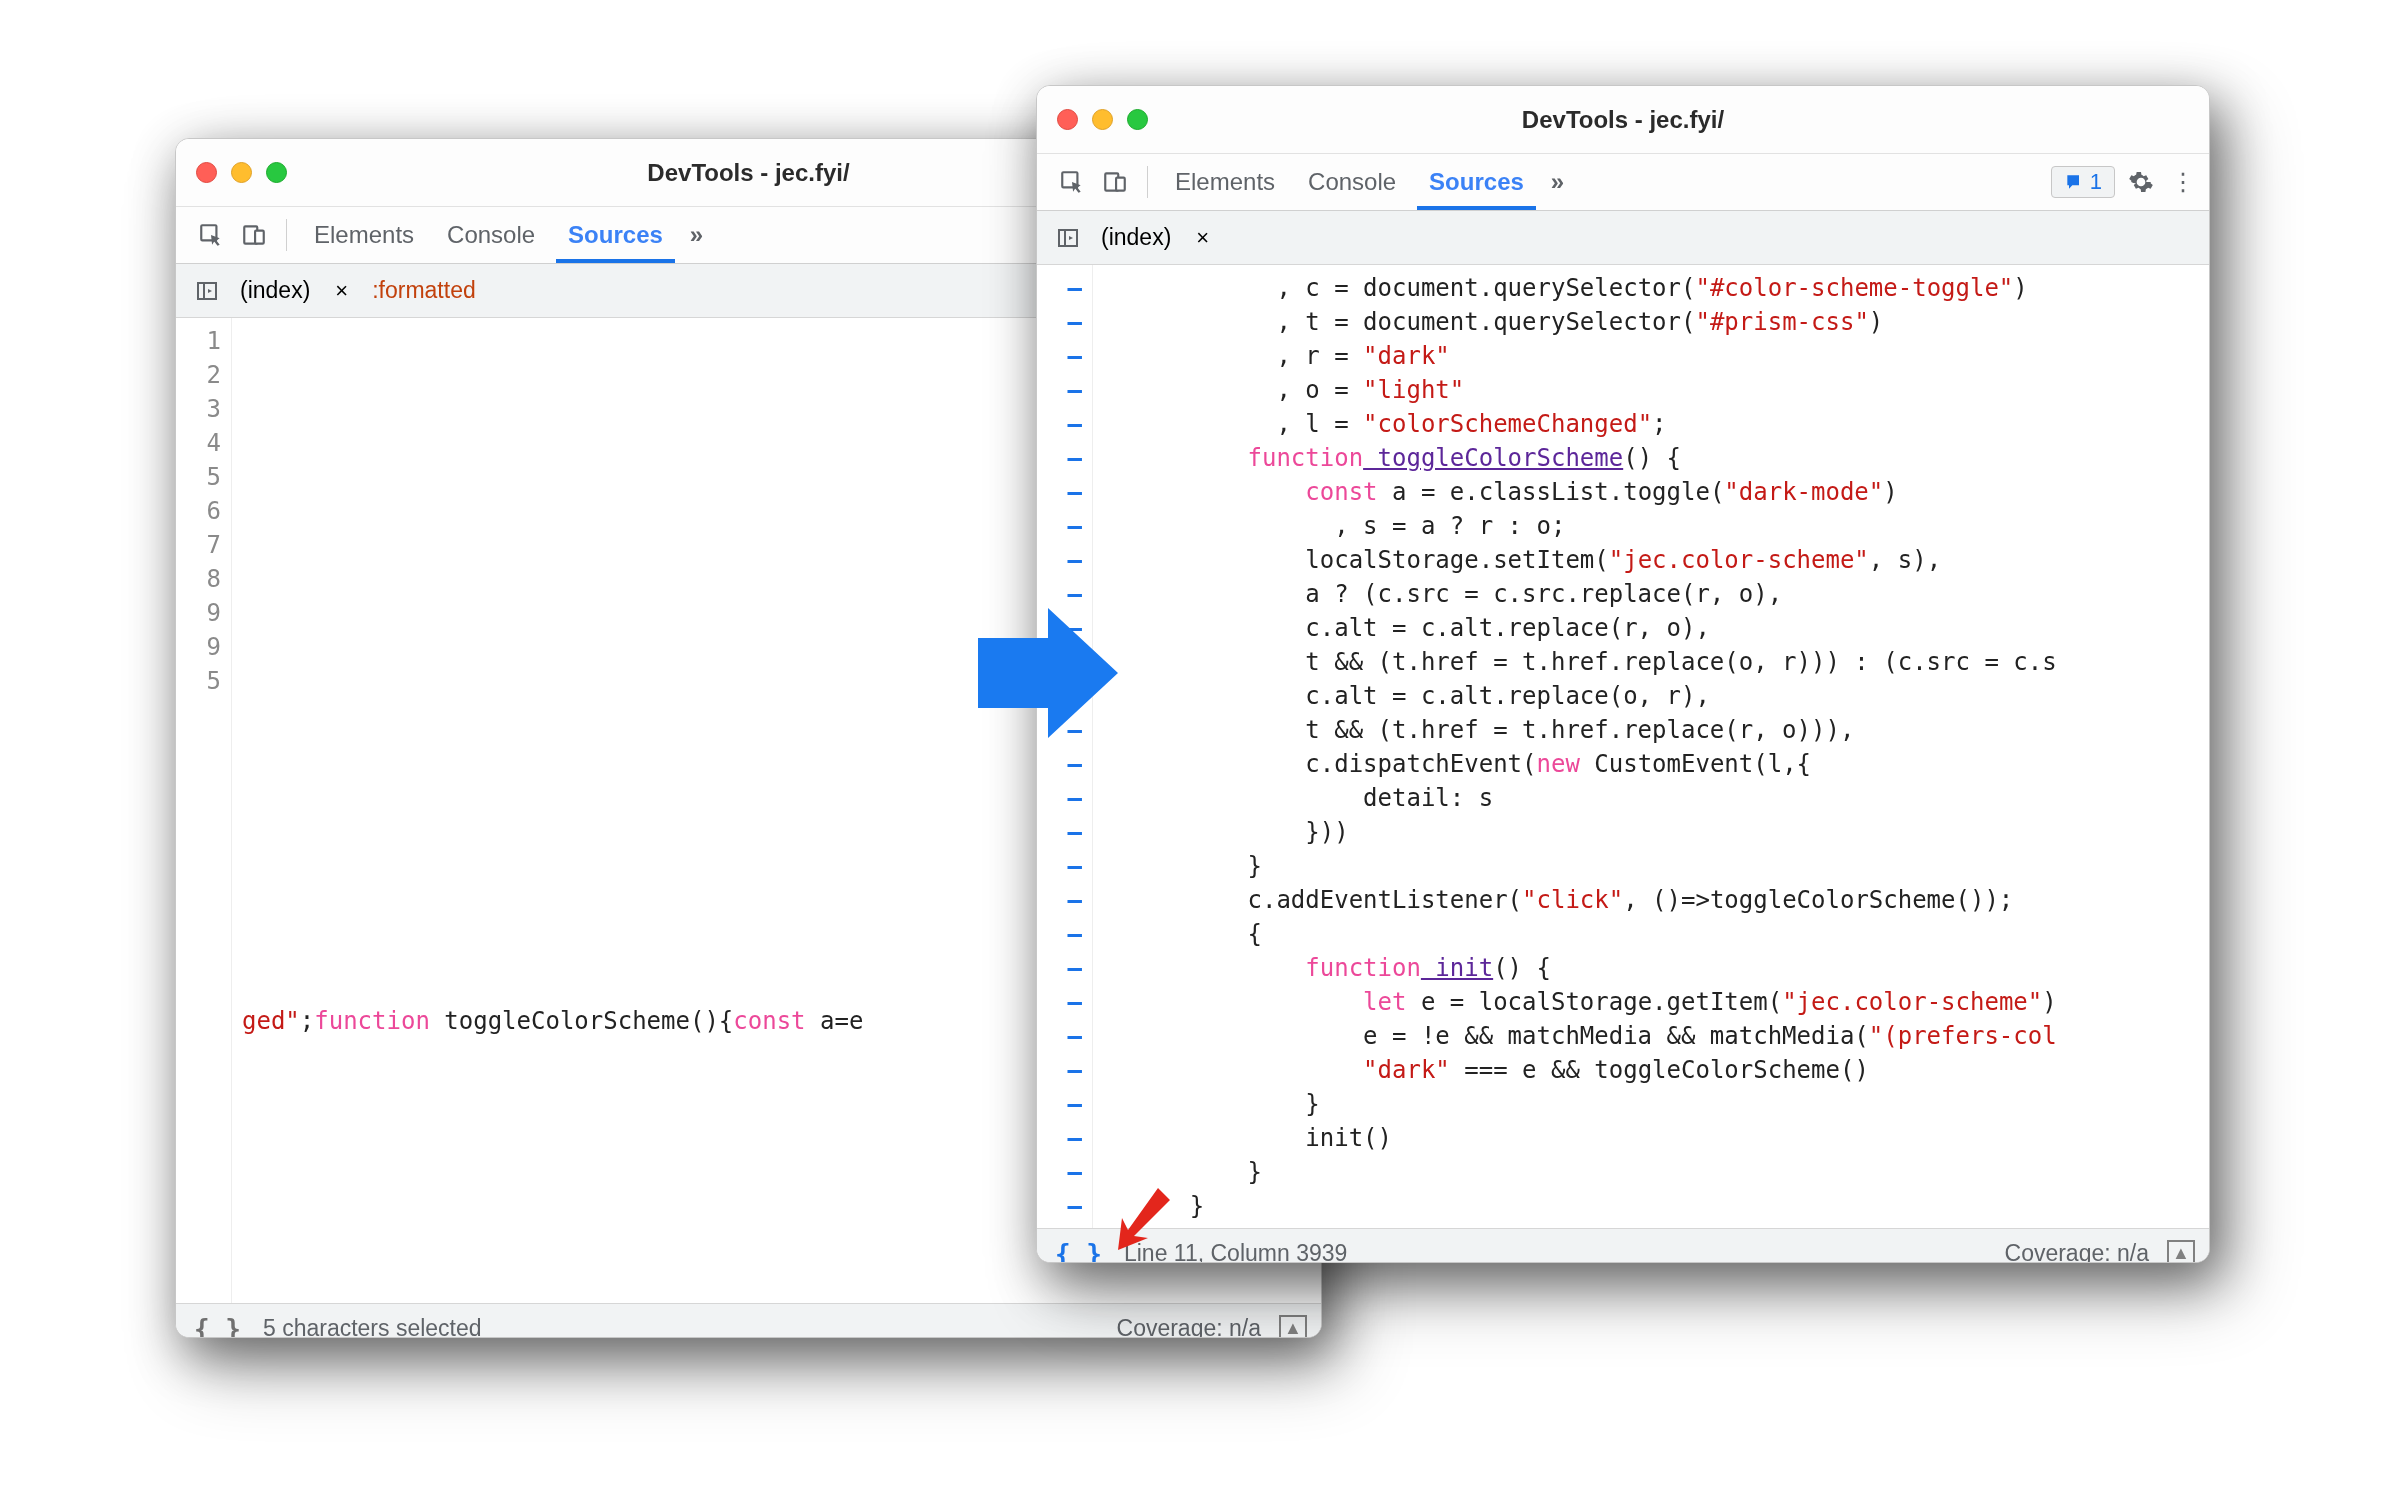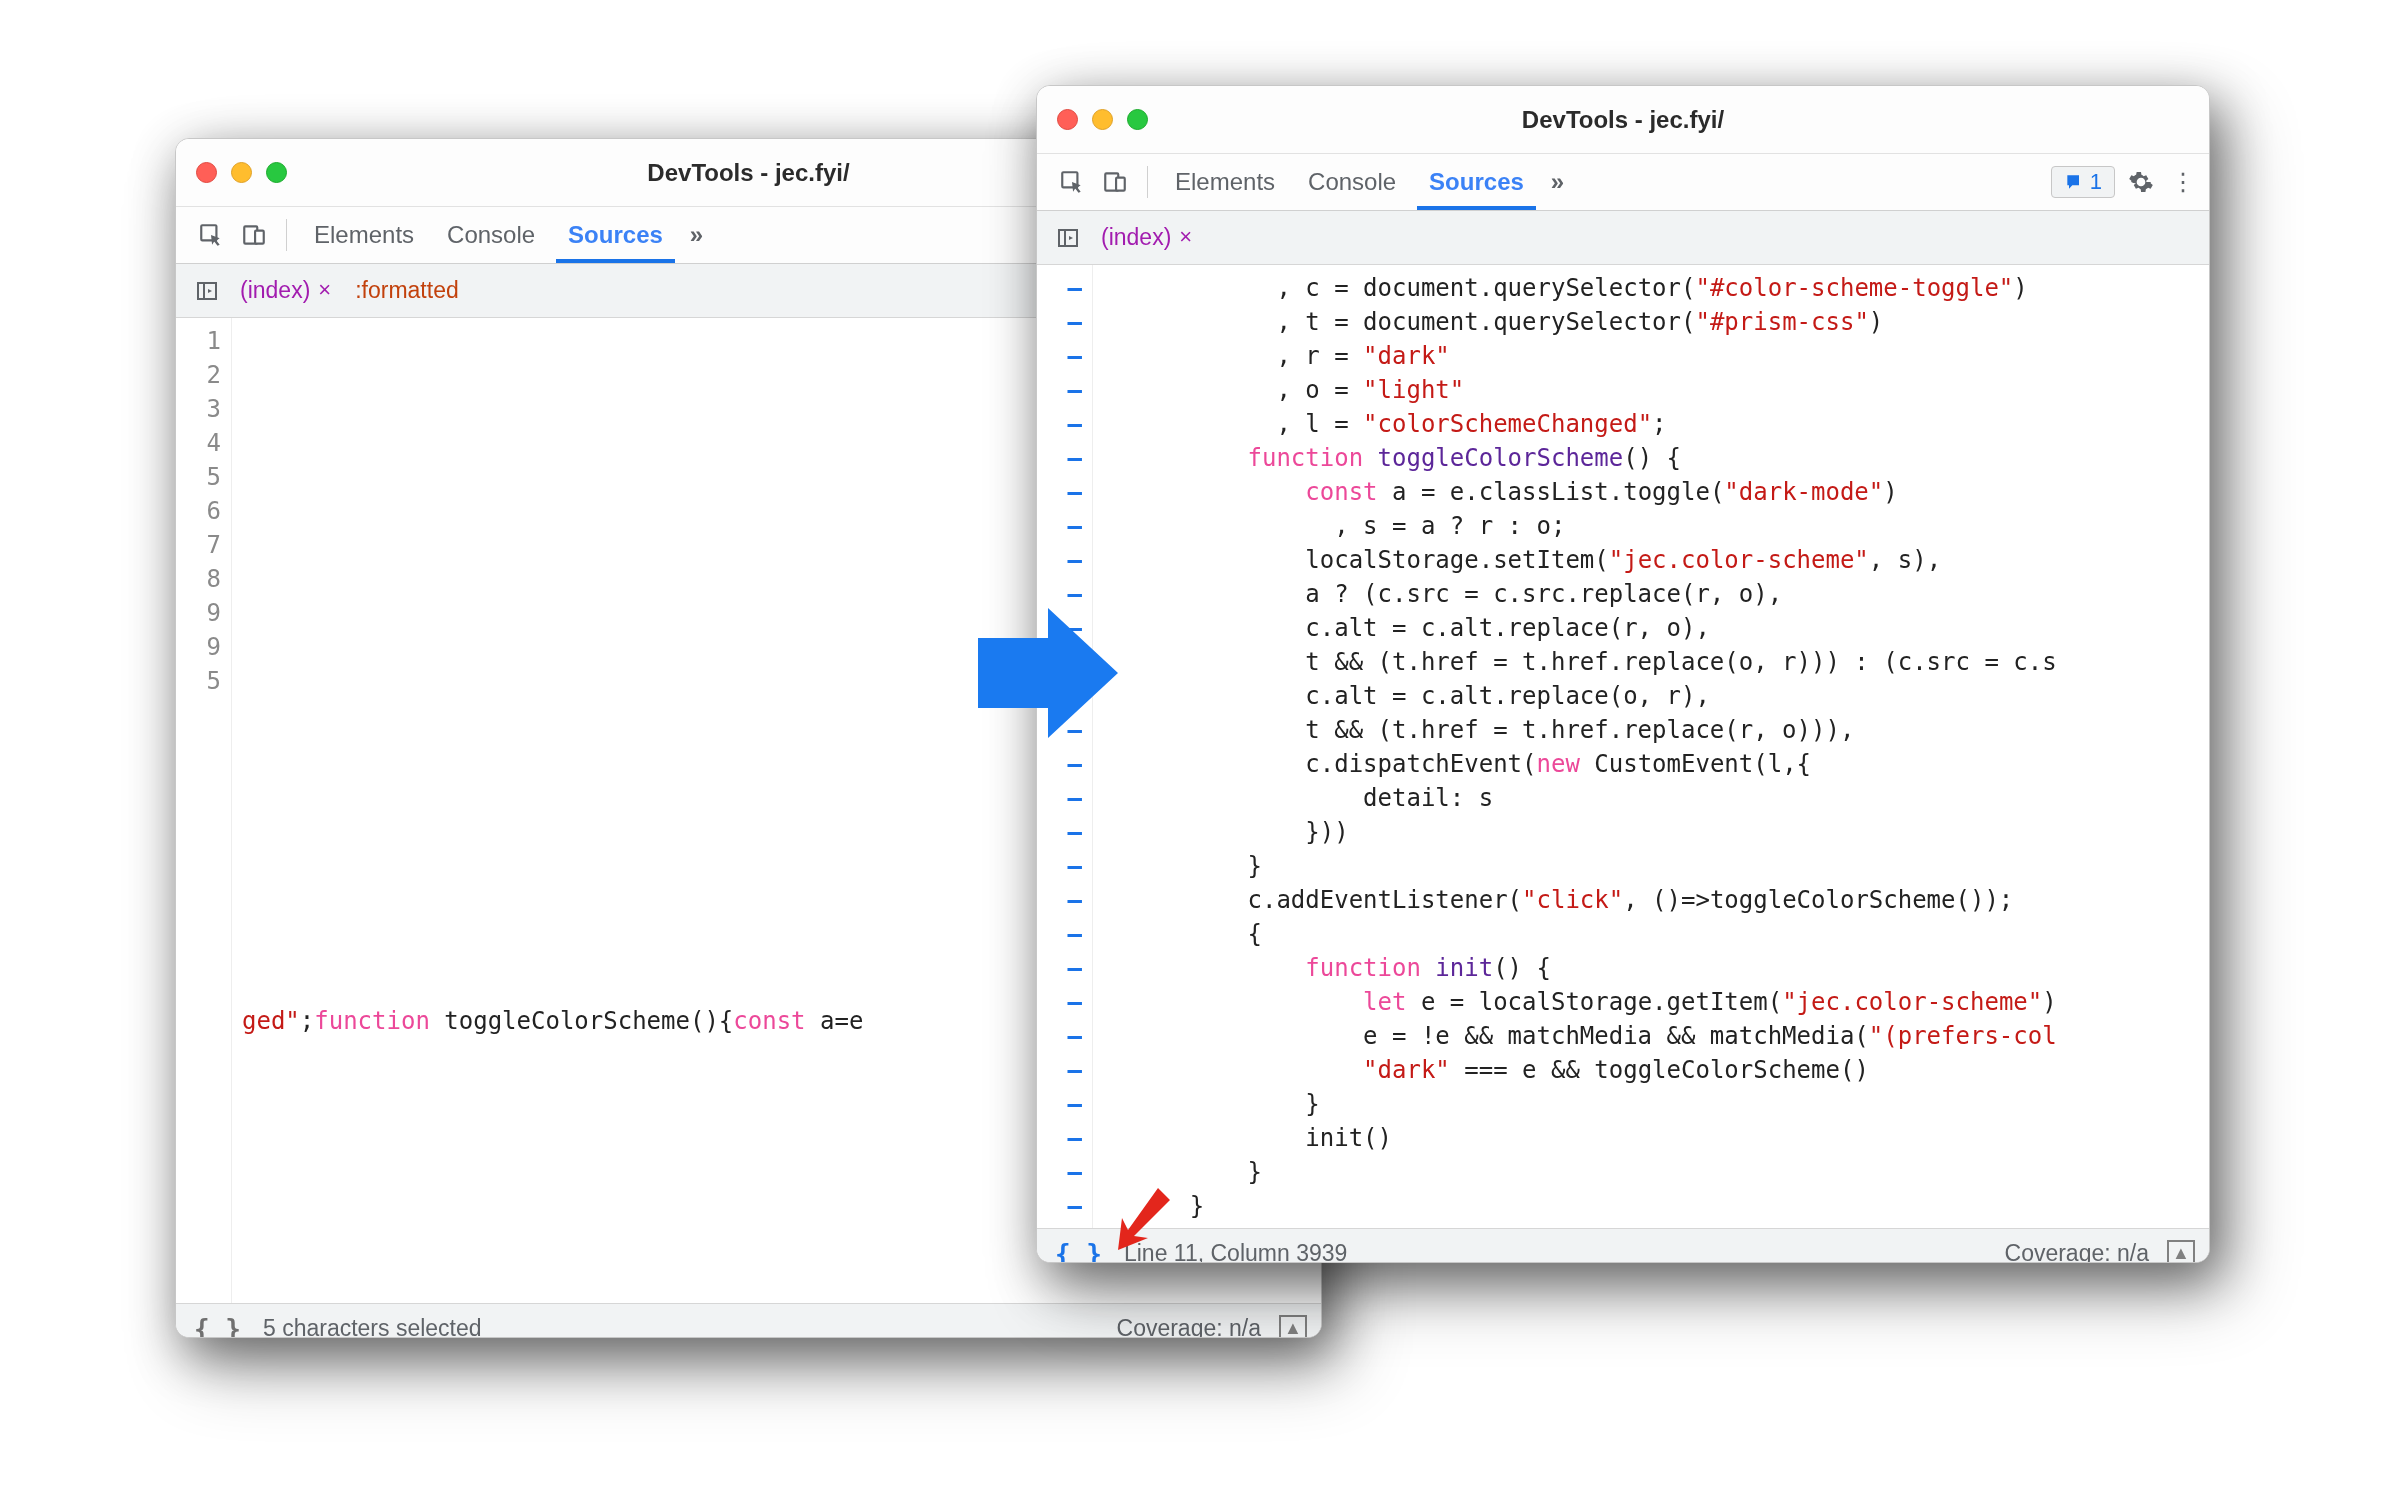--- a/index.html
+++ b/index.html
@@ -120,23 +120,23 @@
     display:flex;
     align-items:center;
     gap: 10px;
     padding: 0 14px;
     background:#f1f3f4;
     border-bottom:1px solid #d6d6d6;
     font-size: 23px;
     color:#333;
   }
   .subbar .filetab {
-    display:flex; align-items:flex-start; gap:8px;
+    display:flex; align-items:center; gap:25px;
     padding: 0 6px;
-    color:#a21caf;
+    color:#000000;
   }
   .subbar .filetab.active { font-weight:500; }
   .close-x {
     font-size:22px; cursor:pointer;
   }
   .subbar .extra-label { color:#c2410c; margin-left:8px; }
   .editor {
     display:flex;
     height: calc(100% - 52px - 57px - 54px - 50px); 
     font-family: Menlo, Consolas, "SF Mono", monospace;
@@ -160,21 +160,21 @@
     flex:1;
     padding: 6px 0 6px 10px;
     overflow:hidden;
     color:#222;
   }
   .code-line { height:34px; white-space:pre; }
   
   .kw   { color:#ec4899; }
   .str  { color:#c41a16; }
   .ident{ color:#222; }
-  .fn   { color:#5c2699; } 
+  .fn   { color:#5c2699;text-decoration:underline; } 
   .statusbar {
     height: 50px;
     display:flex;
     align-items:center;
     gap: 18px;
     padding: 0 14px;
     background:#f1f3f4;
     border-top:1px solid #d6d6d6;
     font-size: 23px;
     color:#5f6368;

